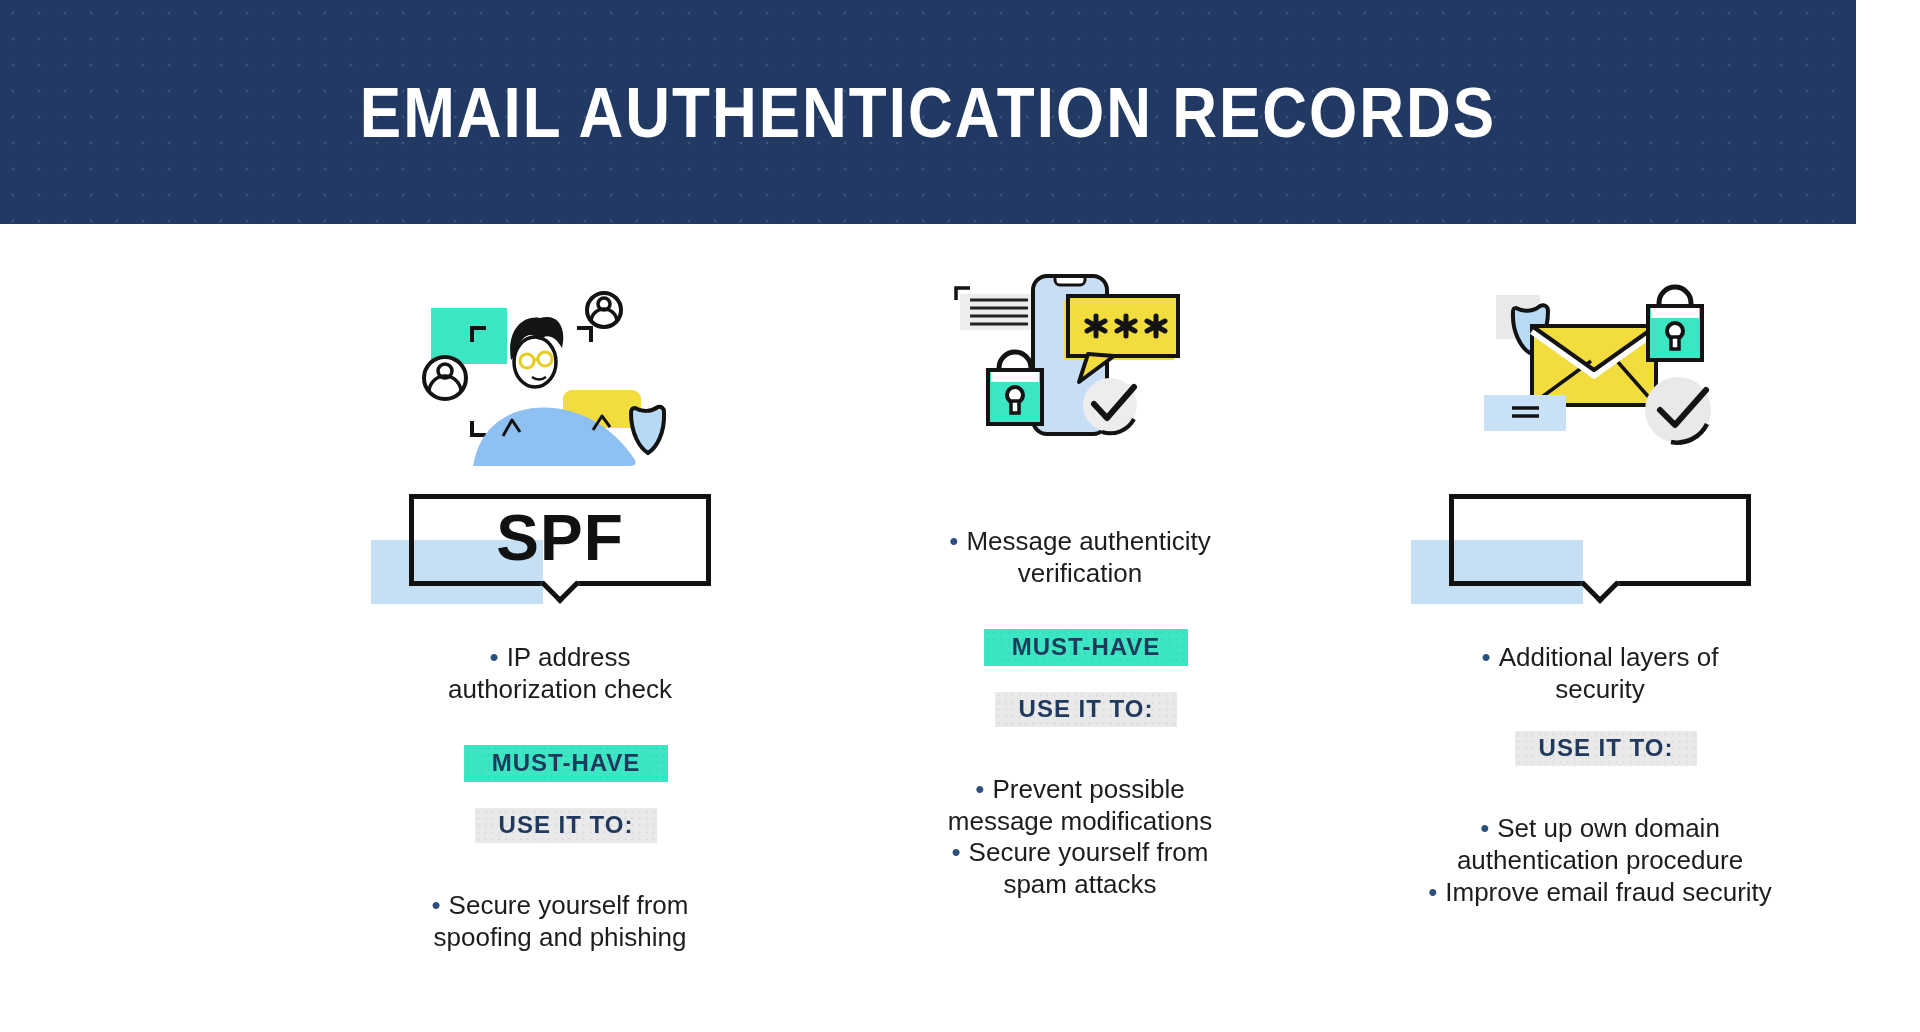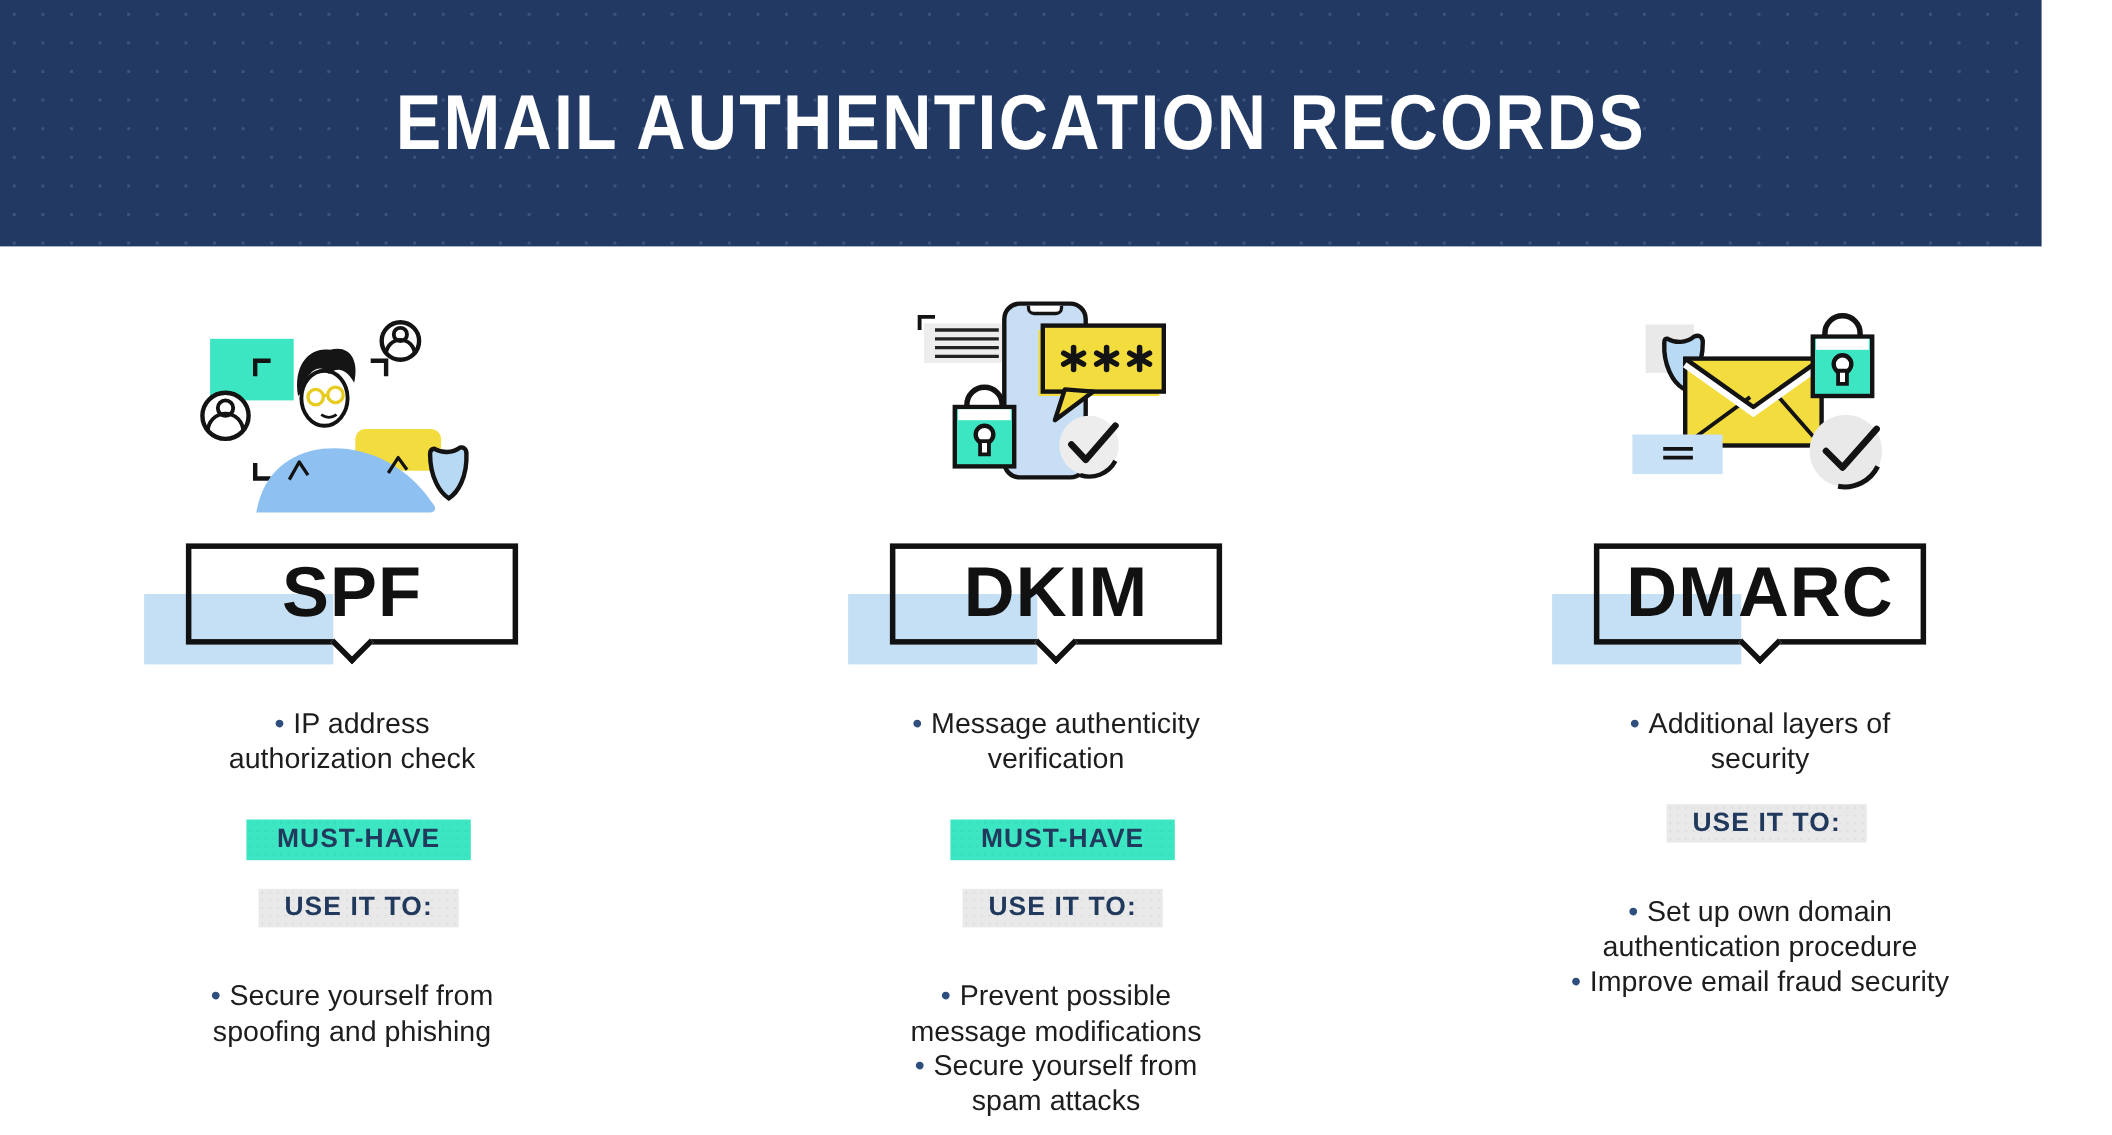--- a/index.html
+++ b/index.html
@@ -15,21 +15,21 @@
     background-size:26px 26px;
     display:flex;align-items:center;justify-content:center;
   }
   .header h1{
     margin:0;color:#ffffff;font-size:62px;font-weight:700;
     letter-spacing:2px;transform:scaleY(1.14);transform-origin:center;
     white-space:nowrap;
   }
   
   .main{
-    width:1800px;padding:0 60px;display:flex;justify-content:space-between;
+    width:1800px;padding:0 60px;display:flex;justify-content:flex-end;
   }
   .column{
     width:520px;display:flex;flex-direction:column;align-items:center;
   }
   .illustration{margin-top:34px;height:212px;display:flex;align-items:flex-start;}
   
   .bubble-wrap{position:relative;margin-top:24px;width:302px;height:92px;}
   .highlight{
     position:absolute;z-index:1;left:-38px;top:46px;width:172px;height:64px;
     background:#C5DFF5;
@@ -187,27 +187,20 @@
         <g>
           <path d="M61 114 v-4 a16 16 0 0 1 32 0 v4" fill="none" stroke="#131313" stroke-width="5"></path>
           <rect x="50" y="112" width="54" height="54" fill="#3DE6C3" stroke="#131313" stroke-width="4"></rect>
           <rect x="53" y="114" width="48" height="10" fill="#fff"></rect>
           <circle cx="77" cy="137" r="8" fill="#fff" stroke="#131313" stroke-width="4"></circle>
           <path d="M73 143 h8 v12 h-8 z" fill="#fff" stroke="#131313" stroke-width="3.5"></path>
         </g>
       </svg>
     </div>
 
-    <div class="bubble-wrap">
-      <div class="highlight"></div>
-      <div class="bubble">
-        <span class="protocol">DKIM</span>
-        <div class="tail"></div>
-      </div>
-    </div>
 
     <div class="summary">
       <div class="bullet-item"><span class="dot">•</span><span class="bullet-text">Message authenticity
 verification</span></div>
     </div>
 
     <div class="badge badge-teal"><span>MUST-HAVE</span></div>
     <div class="badge badge-gray"><span>USE IT TO:</span></div>
 
     <div class="use-list">
@@ -244,21 +237,20 @@
           <rect x="197" y="50" width="48" height="10" fill="#fff"></rect>
           <circle cx="221" cy="73" r="8" fill="#fff" stroke="#131313" stroke-width="4"></circle>
           <path d="M217 79 h8 v12 h-8 z" fill="#fff" stroke="#131313" stroke-width="3.5"></path>
         </g>
       </svg>
     </div>
 
     <div class="bubble-wrap">
       <div class="highlight"></div>
       <div class="bubble">
-        <span class="protocol">DMARC</span>
         <div class="tail"></div>
       </div>
     </div>
 
     <div class="summary">
       <div class="bullet-item"><span class="dot">•</span><span class="bullet-text">Additional layers of
 security</span></div>
     </div>
 
     <div class="badge badge-gray"><span>USE IT TO:</span></div>

